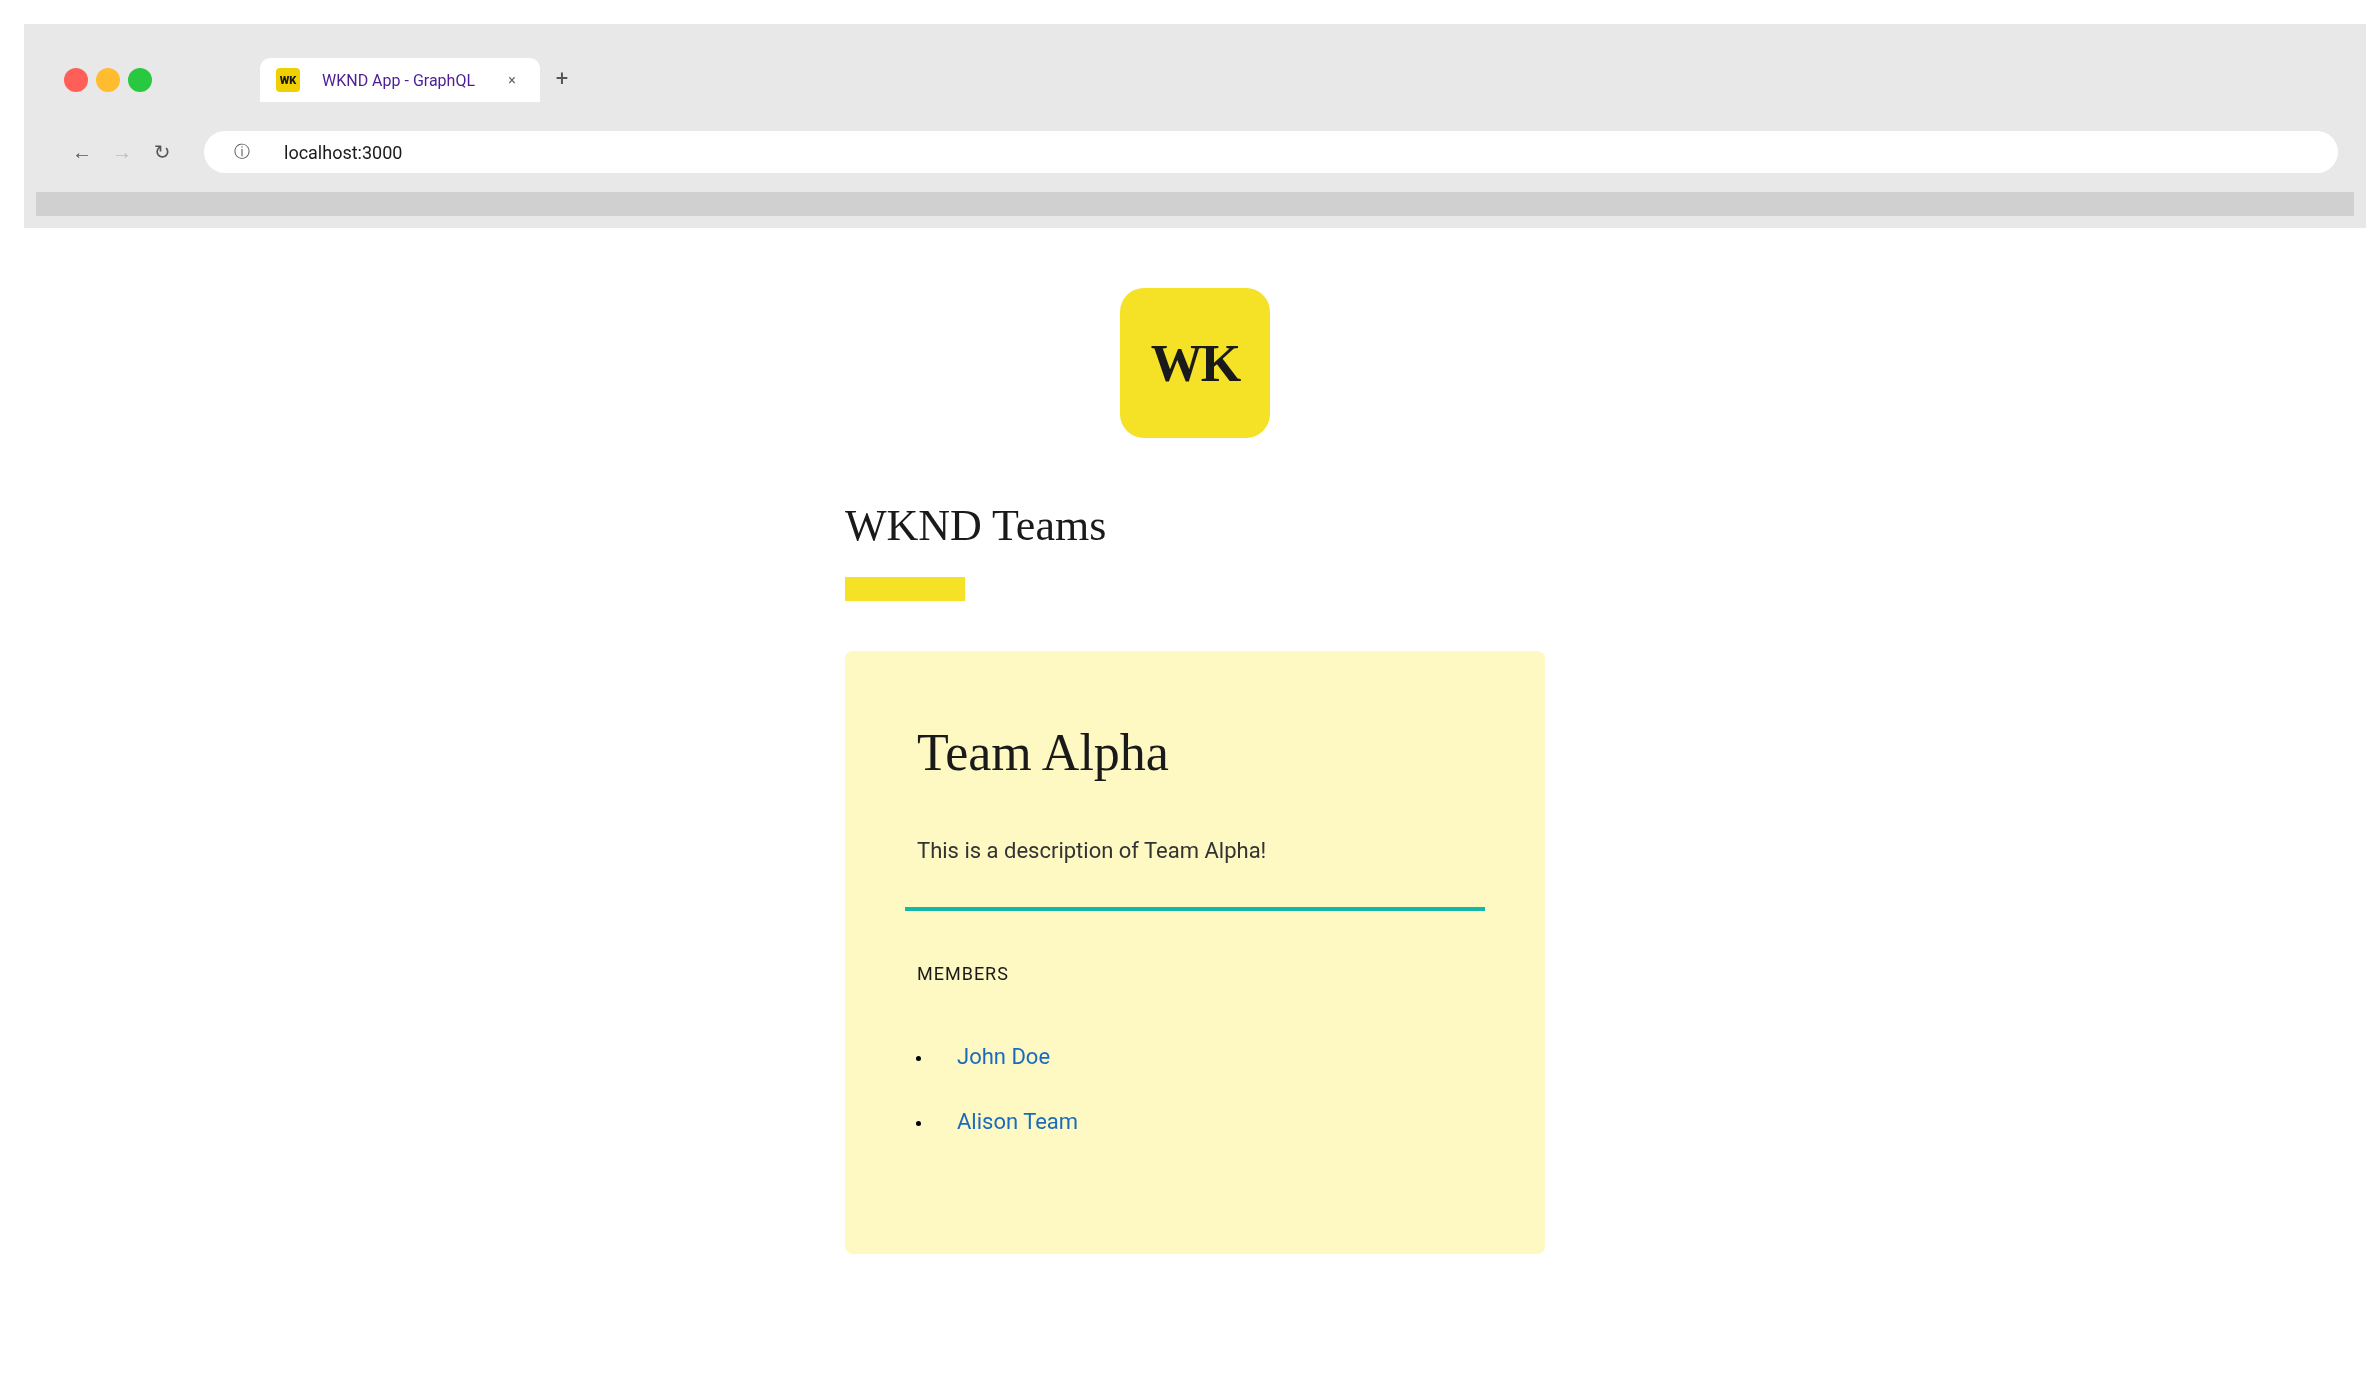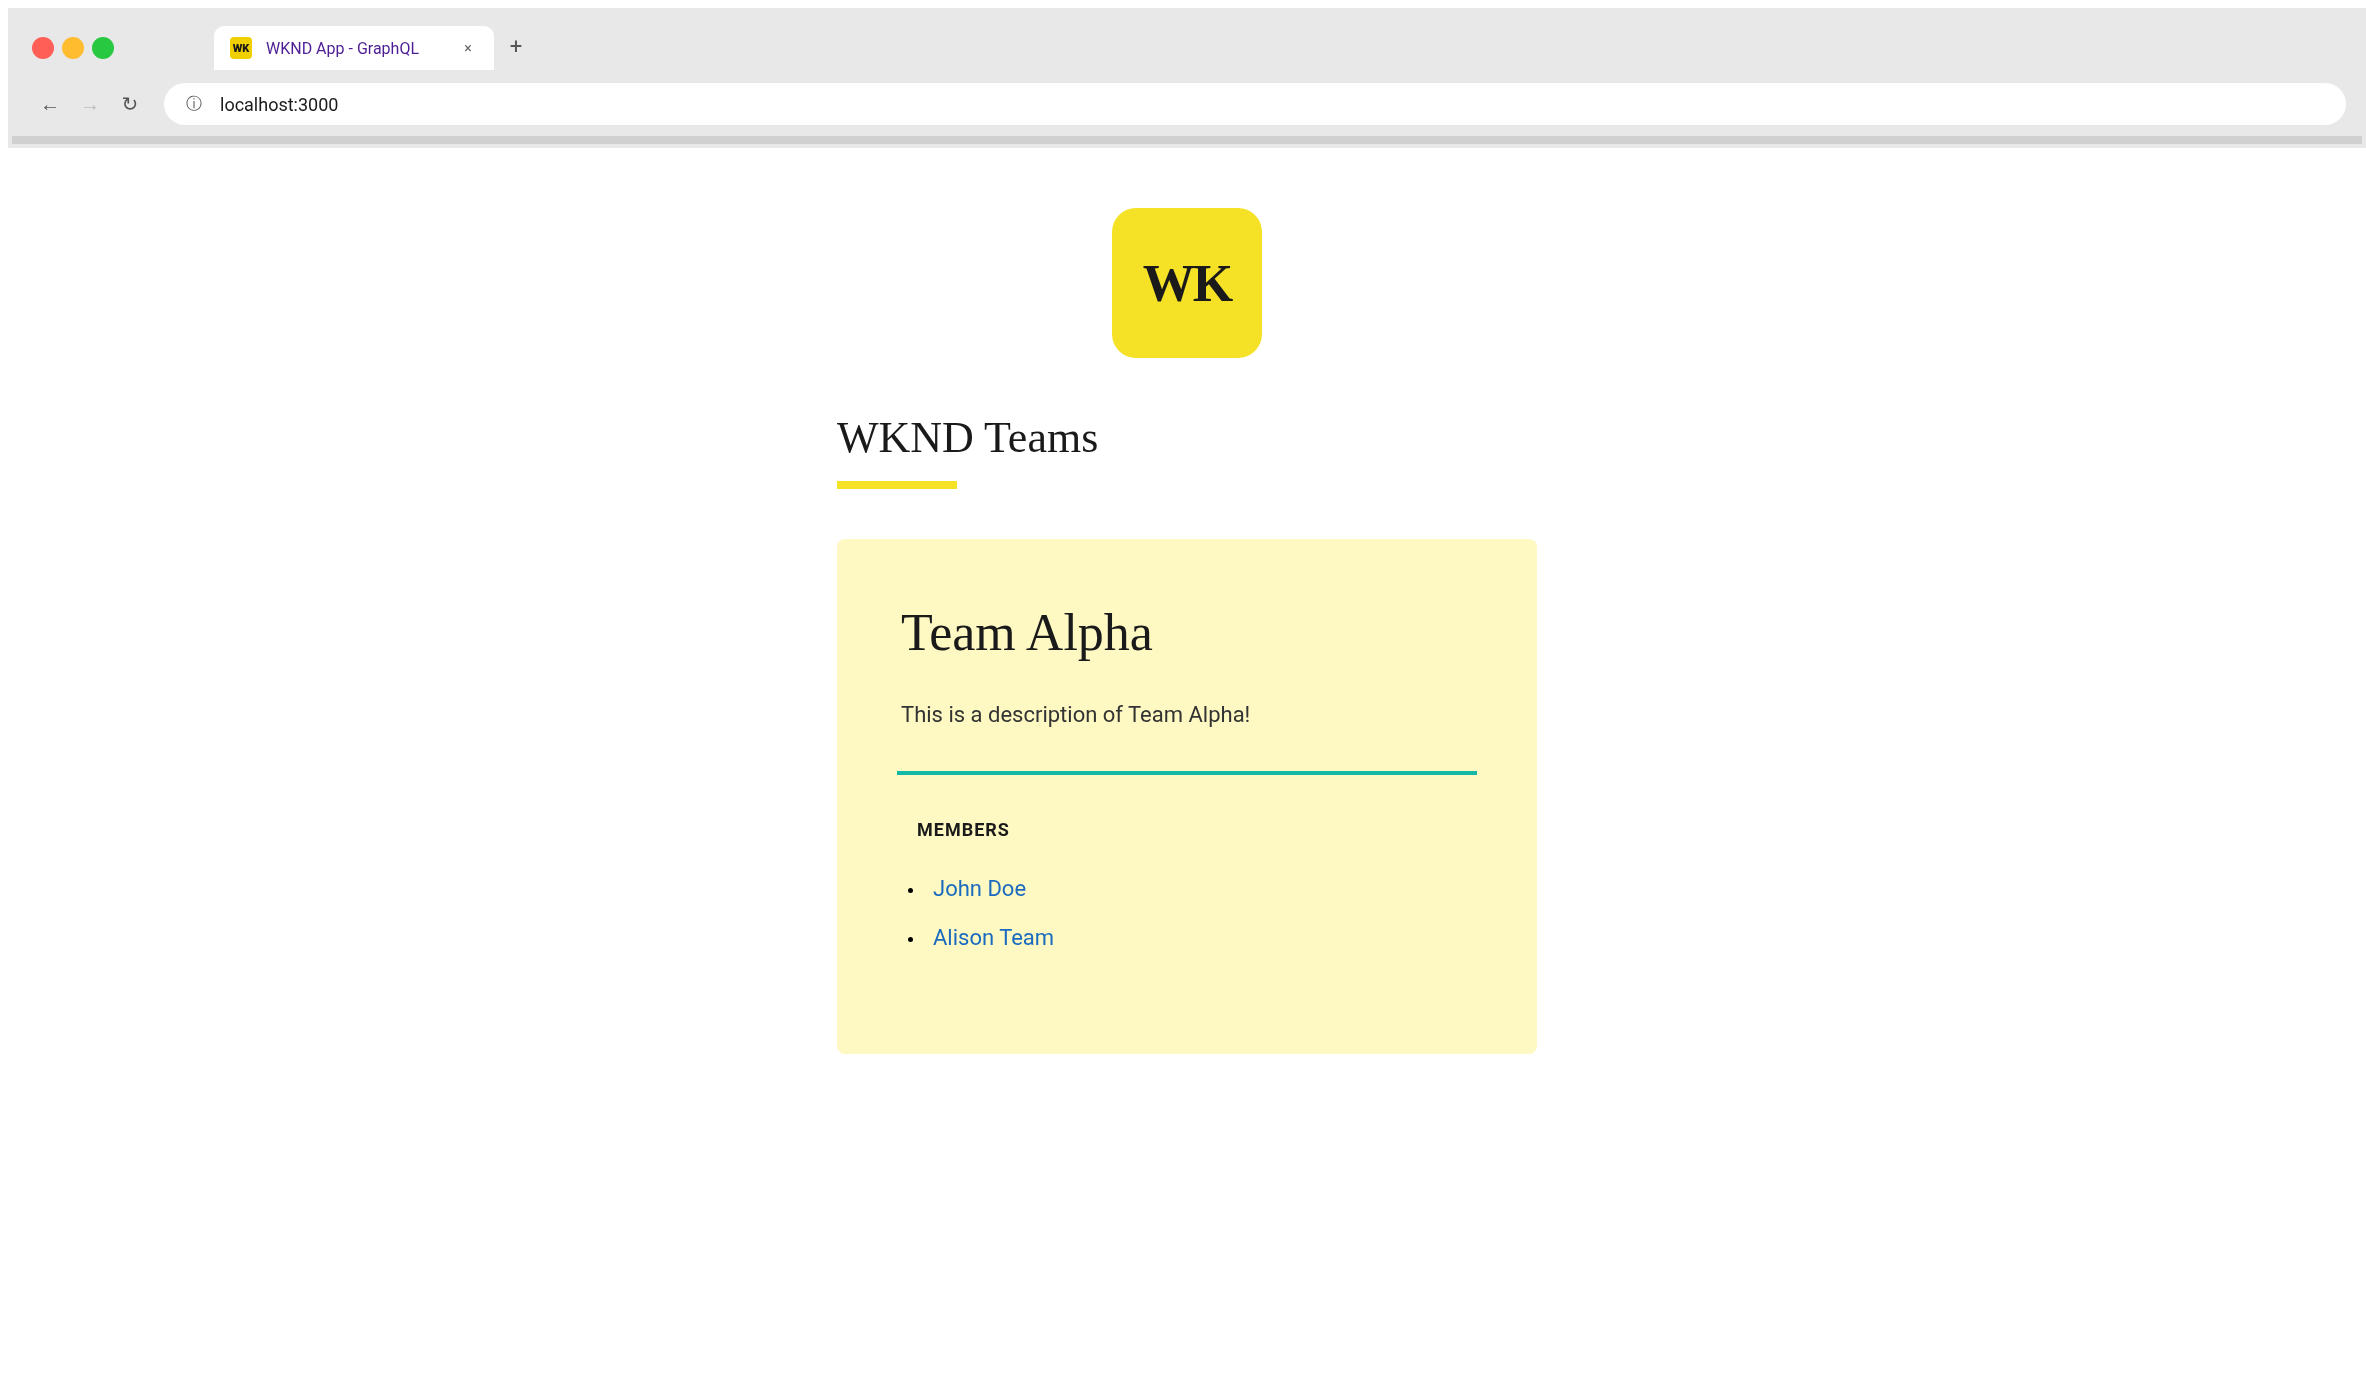--- a/index.html
+++ b/index.html
@@ -1,17 +1,17 @@
 <!DOCTYPE html>
 <html><head>
   <meta charset="utf-8">
   <style>
     * {
       margin: 0;
-      padding: 4px;
+      padding: 12px;
       box-sizing: border-box;
     }
 
     body {
       font-family: -apple-system, BlinkMacSystemFont, 'Segoe UI', Roboto, sans-serif;
       background: #ffffff;
       width: 2366px;
       min-height: 1392px;
     }
 
@@ -237,26 +237,25 @@
       font-size: 22px;
       color: #333;
       margin-bottom: 40px;
       padding-bottom: 40px;
       border-bottom: 4px solid #14b8a6;
       line-height: 1.5;
     }
 
     .members-label {
       font-size: 18px;
-      font-weight: 700;
+      font-weight: 400;
       color: #1a1a1a;
       letter-spacing: 1px;
       margin-bottom: 24px;
       text-transform: uppercase;
-      margin-left: 16px;
     }
 
     .members-list {
       list-style: disc;
       padding-left: 28px;
     }
 
     .members-list li {
       margin-bottom: 16px;
     }

